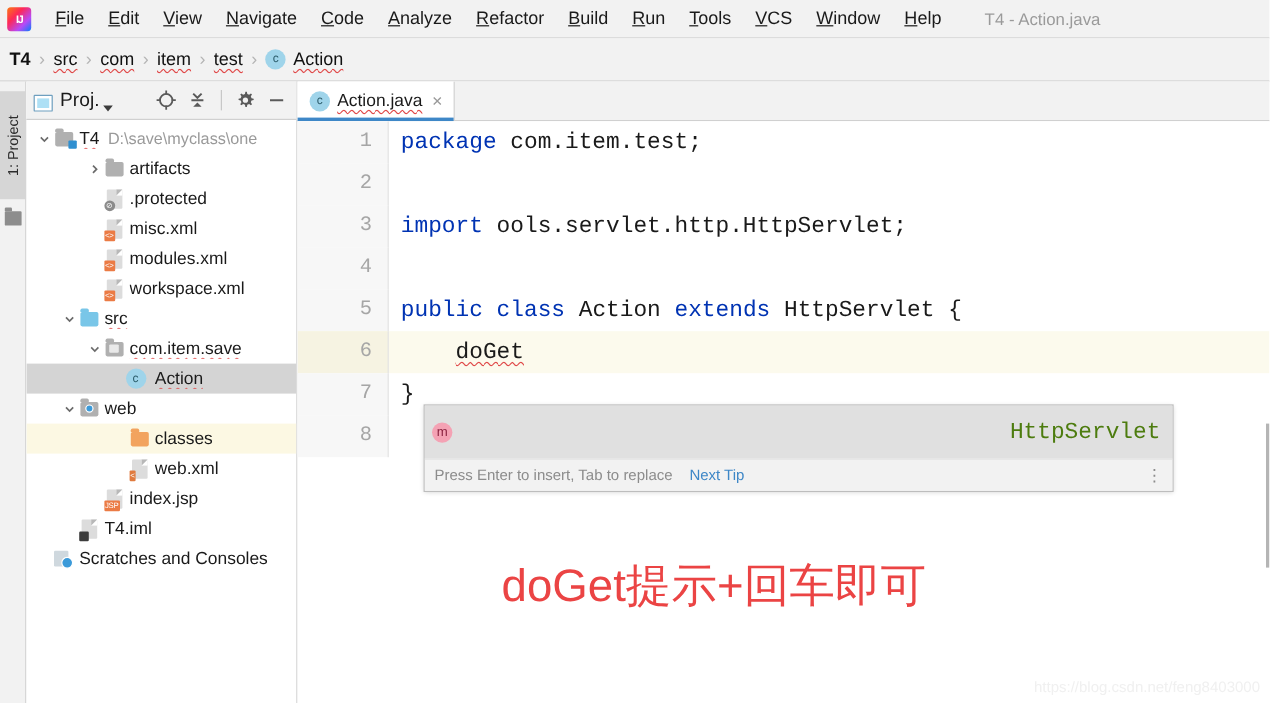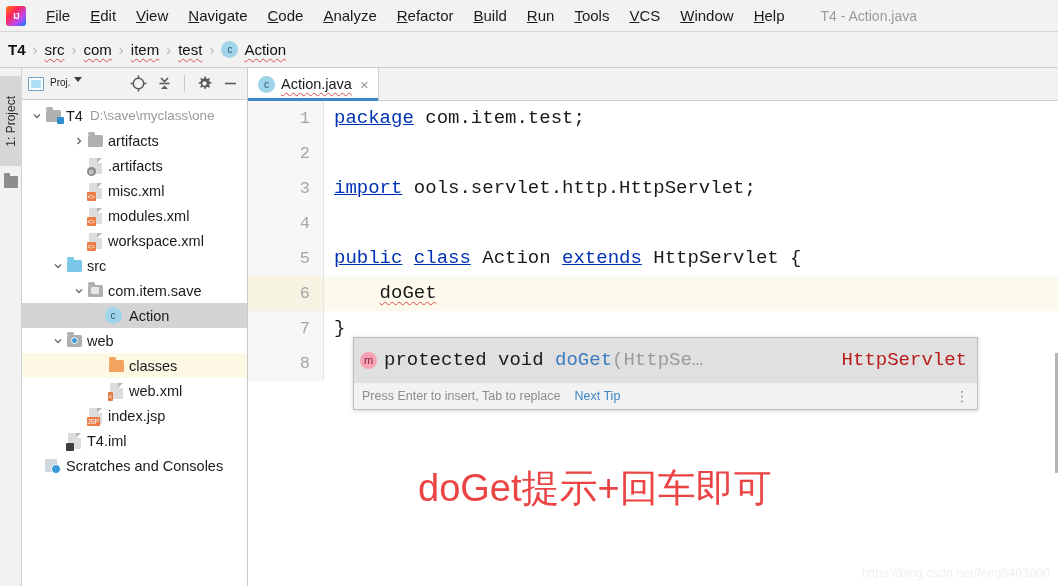--- a/index.html
+++ b/index.html
@@ -77,21 +77,21 @@
 
   
   .projpanel {
     position:absolute; left:22px; top:68px; width:226px; height:518px;
     background:#fff; border-right:1px solid #c9c9c9;
   }
   .proj-header {
     height:32px; background:#f2f2f2; border-bottom:1px solid #d0d0d0;
     display:flex; align-items:center; padding:0 6px;
   }
-  .proj-title { font-size:10px; color:#1a1a1a; display:flex; align-items:flex-start; }
+  .proj-title { font-size:16px; color:#1a1a1a; display:flex; align-items:flex-end; }
   .proj-winicon {
     width:16px; height:14px; border:1.6px solid #6e9fbf; background:#fff;
     margin-right:6px; position:relative; flex:none; border-radius:1px;
   }
   .proj-winicon::after{
     content:""; position:absolute; left:2px; top:2px; right:2px; bottom:2px;
     background:#aee0f5;
   }
   .caret-dn {
     width:0;height:0;border-left:4px solid transparent;border-right:4px solid transparent;
@@ -160,42 +160,42 @@
 
   .codearea { position:relative; height:485px; background:#fff; overflow:hidden; font-family:"Liberation Mono", monospace; }
   .crow { position:relative; height:35px; }
   .crow.cur { background:#fcfaed; }
   .crow.cur .ln-bg { background:#f6f3e2; }
   .ln-bg { position:absolute; left:0; top:0; width:76px; height:35px; background:#f7f7f7; border-right:1px solid #e4e4e4;}
   .ln { position:absolute; left:0; top:0; width:62px; height:35px; line-height:35px; text-align:right;
         color:#a6a6a6; font-size:17px; font-family:"Liberation Mono",monospace;}
   .code { position:absolute; left:86px; top:0; height:35px; line-height:35px;
           font-size:19px; color:#1a1a1a; white-space:pre; font-family:"Liberation Mono",monospace;}
-  .kw { color:#0033b3;text-decoration:underline; }
+  .kw { color:#0033b3; }
   .sq-red { text-decoration: underline; text-decoration-style: wavy;
             text-decoration-color:#e04a4a; text-underline-offset:3px; text-decoration-thickness:1px;}
 
   
   .popup {
     position:absolute; left:105px; top:236px; width:625px;
     background:#f2f2f2; border:1px solid #bdbdbd; box-shadow:0 1px 4px rgba(0,0,0,.18);
   }
   .popup-row {
     height:44px; background:#e0e0e0; display:flex; align-items:center; padding:0 6px;
     font-family:"Liberation Mono",monospace; font-size:19px; white-space:nowrap; overflow:hidden;
   }
   .m-ico {
     width:17px;height:17px;border-radius:50%;background:#f4a2b4;color:#8a2340;
     font-size:11px; display:flex;align-items:center;justify-content:center; margin-right:7px; flex:none;
     font-family:"Liberation Sans",sans-serif;
   }
   .p-sig .kwp { color:#1a1a1a; }
   .p-sig .mth { color:#3a7bbf; }
   .p-sig .dim { color:#9a9a9a; }
-  .p-right { margin-left:auto; color:#b91c1c; font-size:19px; padding-right:4px;}
+  .p-right { margin-left:auto; color:#4d7c0f; font-size:19px; padding-right:4px;}
   .popup-foot {
     height:27px; background:#f2f2f2; display:flex; align-items:center; padding:0 8px;
     font-family:"Liberation Sans",sans-serif; font-size:12.5px; color:#8c8c8c;
     border-top:1px solid #e0e0e0;
   }
   .foot-link { color:#3e87c7; margin-left:14px; }
   .dots { margin-left:auto; color:#8c8c8c; font-size:14px; letter-spacing:0; line-height:4px; text-align:center;}
 
   
   .annot {
@@ -336,21 +336,21 @@
           <span class="label">artifacts</span>
         </div>
         <div class="node">
           <span style="width: 50px; flex: 0 0 auto;"></span>
           <span class="arrow"></span>
           <span class="ico">
             <span class="file">
               <span class="tag grayx">⊘</span>
             </span>
           </span>
-          <span class="label">.artifacts</span>
+          <span class="label">.protected</span>
         </div>
         <div class="node">
           <span style="width: 50px; flex: 0 0 auto;"></span>
           <span class="arrow"></span>
           <span class="ico">
             <span class="file">
               <span class="tag">&lt;&gt;</span>
             </span>
           </span>
           <span class="label">misc.xml</span>
@@ -524,21 +524,20 @@
           <div class="crow">
             <div class="ln-bg"></div>
             <div class="ln">8</div>
             <div class="code"></div>
           </div>
         </div>
 
       <div class="popup">
         <div class="popup-row">
           <span class="m-ico">m</span>
-          <span class="p-sig"><span class="kwp">protected void </span><span class="mth">doGet</span><span class="dim">(HttpSe…</span></span>
           <span class="p-right">HttpServlet</span>
         </div>
         <div class="popup-foot">
           <span>Press Enter to insert, Tab to replace</span>
           <span class="foot-link">Next Tip</span>
           <span class="dots">⋮</span>
         </div>
       </div>
 
       <div class="annot">doGet提示+回车即可</div>

